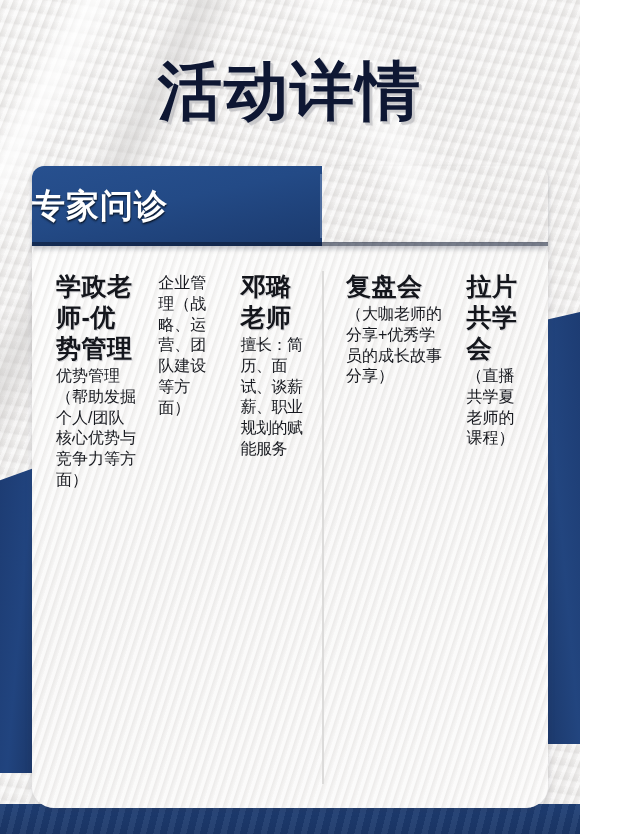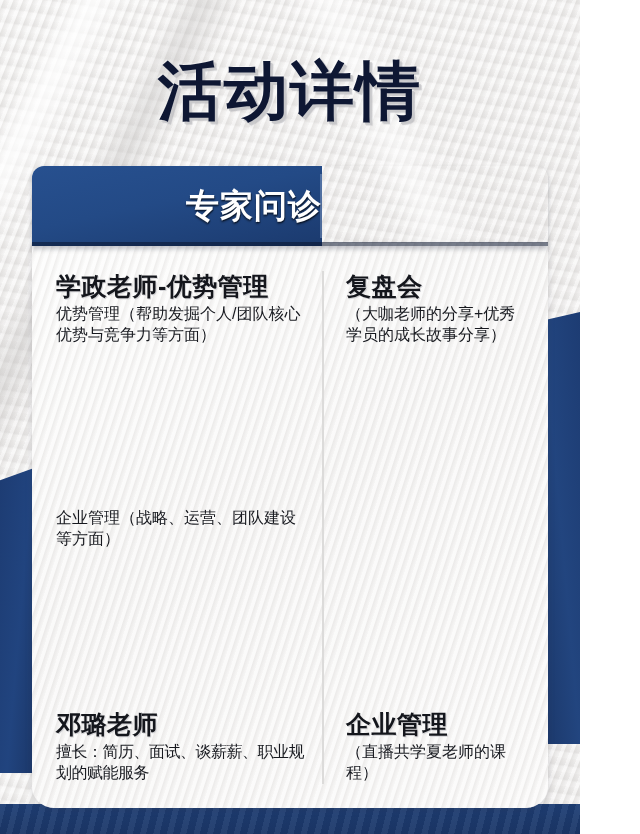--- a/index.html
+++ b/index.html
@@ -91,21 +91,21 @@
   
   .header-bar {
     position:absolute;
     left:32px; right:32px; top:166px; height:80px;
     display:flex;
     border-radius:12px 12px 0 0;
     overflow:hidden;
     box-shadow:0 3px 5px rgba(50,55,75,.28);
   }
   .header-cell {
-    display:flex; align-items:center; justify-content:flex-end;
+    display:flex; align-items:center; justify-content:flex-start;
     position:relative;
     font-family:Liberation Serif, serif;
   }
   .header-cell.left {
     flex:0 0 290px;
     background:linear-gradient(168deg,#27508f 0%,#234a86 45%,#1b3a6e 100%);
   }
   .header-cell.right {
     flex:1;
     background:linear-gradient(168deg,#1d3a6d 0%,#1a3463 50%,#152b54 100%);
@@ -129,23 +129,22 @@
   }
 
   
   .columns {
     position:absolute; inset:0;
     display:flex;
     padding:28px 0 24px 0;
     z-index:2;
   }
   .column {
-    display:flex; flex-direction:column;
+    display:flex; 
     gap:22px;
-    justify-content:space-between;
   }
   .column.left  { flex:0 0 290px; padding:0 14px 0 24px; }
   .column.right { flex:1; padding:0 24px 0 22px; border-left:2px solid #dcdbda; }
 
   .entry { line-height:1.0; }
 
   .entry-title {
     font-size:25px;
     font-weight:bold;
     color:#14161c;
@@ -208,21 +207,21 @@
 
       <div class="column right">
 
         <div class="entry">
           <div class="entry-title"><span>复盘会</span><span class="inline-note"></span></div>
           <div class="entry-desc">（大咖老师的分享+优秀学员的成长故事分享）</div>
         </div>
 
 
         <div class="entry">
-          <div class="entry-title"><span>企业管理</span><span class="inline-note"></span></div>
+          <div class="entry-title"><span>拉片共学会</span><span class="inline-note"></span></div>
           <div class="entry-desc">（直播共学夏老师的课程）</div>
         </div>
 
 
       </div>
 
     </div>
   </div>
 
   <div class="header-bar">

